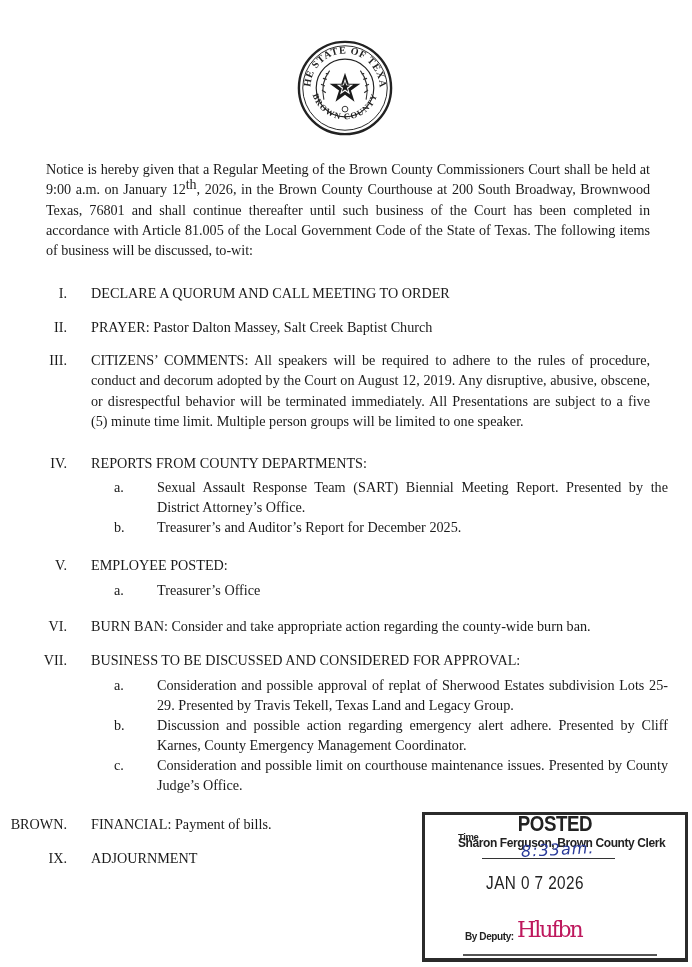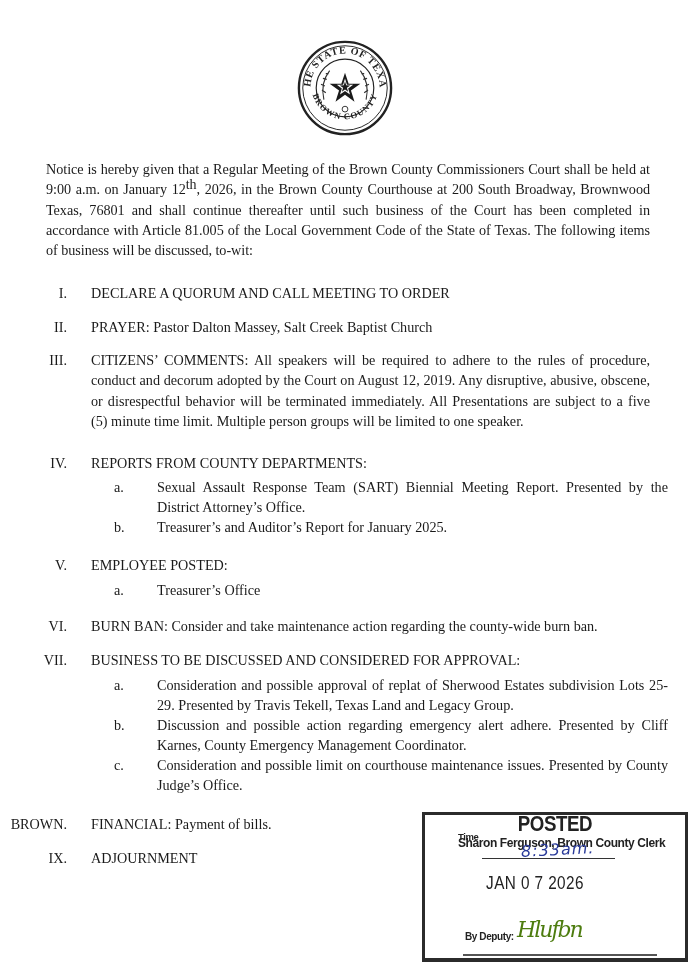--- a/index.html
+++ b/index.html
@@ -49,22 +49,22 @@
     transform: rotate(-3deg);
   }
   .stamp .date {
     position: absolute; left: 0; width: 100%; top: 58px; text-align: center;
     font-size: 18px; letter-spacing: 0.5px; transform: scaleX(0.85); margin-left: -20px;
   }
   .stamp .deputy {
     position: absolute; left: 40px; top: 116px; font-size: 10px; font-weight: bold; letter-spacing: -0.4px;
   }
   .stamp .signature {
-    position: absolute; left: 92px; top: 102px; font-size: 22px; color: #4d7c0f;
-    font-family: "DejaVu Serif", serif; font-style: italic; letter-spacing: -2px;
+    position: absolute; left: 92px; top: 102px; font-size: 22px; color: #be185d;
+    font-family: "DejaVu Serif", serif; letter-spacing: -2px;
   }
   .stamp .bottom-bar {
     position: absolute; left: 38px; right: 28px; bottom: 2px; height: 2px; background: #555;
   }
 </style>
 </head>
 <body>
 
 <svg class="seal" viewBox="0 0 100 100">
   <circle cx="50" cy="50" r="48" fill="none" stroke="#222" stroke-width="2.5"></circle>
@@ -106,35 +106,35 @@
 <div class="item" style="top:453px">
   <span class="num">IV.</span>
   <span class="body">REPORTS FROM COUNTY DEPARTMENTS:</span>
 </div>
 <div class="sub" style="top:477px">
   <span class="letter">a.</span>
   <span class="body">Sexual Assault Response Team (SART) Biennial Meeting Report. Presented by the District Attorney’s Office.</span>
 </div>
 <div class="sub" style="top:517px">
   <span class="letter">b.</span>
-  <span class="body">Treasurer’s and Auditor’s Report for January 2025.</span>
+  <span class="body">Treasurer’s and Auditor’s Report for December 2025.</span>
 </div>
 
 <div class="item" style="top:555px">
   <span class="num">V.</span>
   <span class="body">EMPLOYEE POSTED:</span>
 </div>
 <div class="sub" style="top:580px">
   <span class="letter">a.</span>
   <span class="body">Treasurer’s Office</span>
 </div>
 
 <div class="item" style="top:616px">
   <span class="num">VI.</span>
-  <span class="body">BURN BAN: Consider and take maintenance action regarding the county-wide burn ban.</span>
+  <span class="body">BURN BAN: Consider and take appropriate action regarding the county-wide burn ban.</span>
 </div>
 
 <div class="item" style="top:650px">
   <span class="num">VII.</span>
   <span class="body">BUSINESS TO BE DISCUSSED AND CONSIDERED FOR APPROVAL:</span>
 </div>
 <div class="sub" style="top:675px">
   <span class="letter">a.</span>
   <span class="body">Consideration and possible approval of replat of Sherwood Estates subdivision Lots 25- 29. Presented by Travis Tekell, Texas Land and Legacy Group.</span>
 </div>

